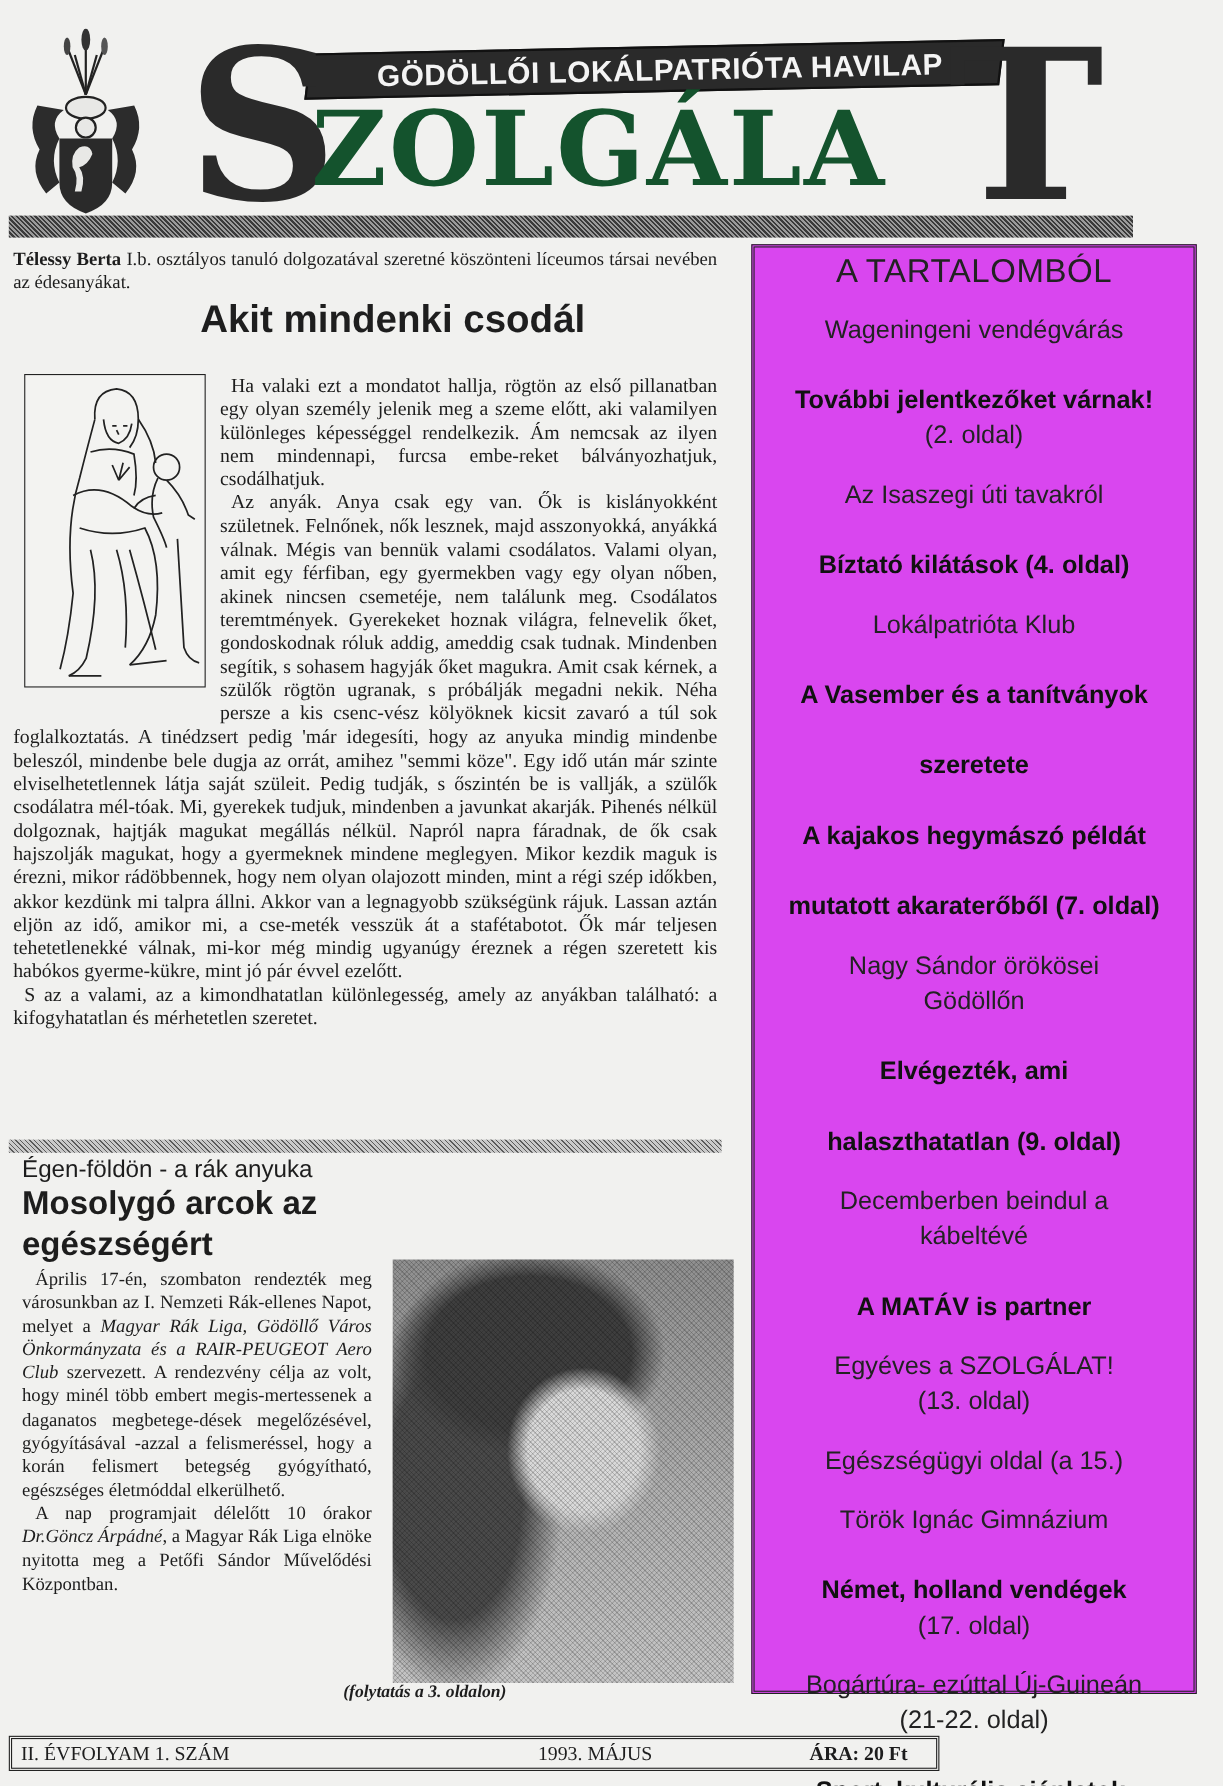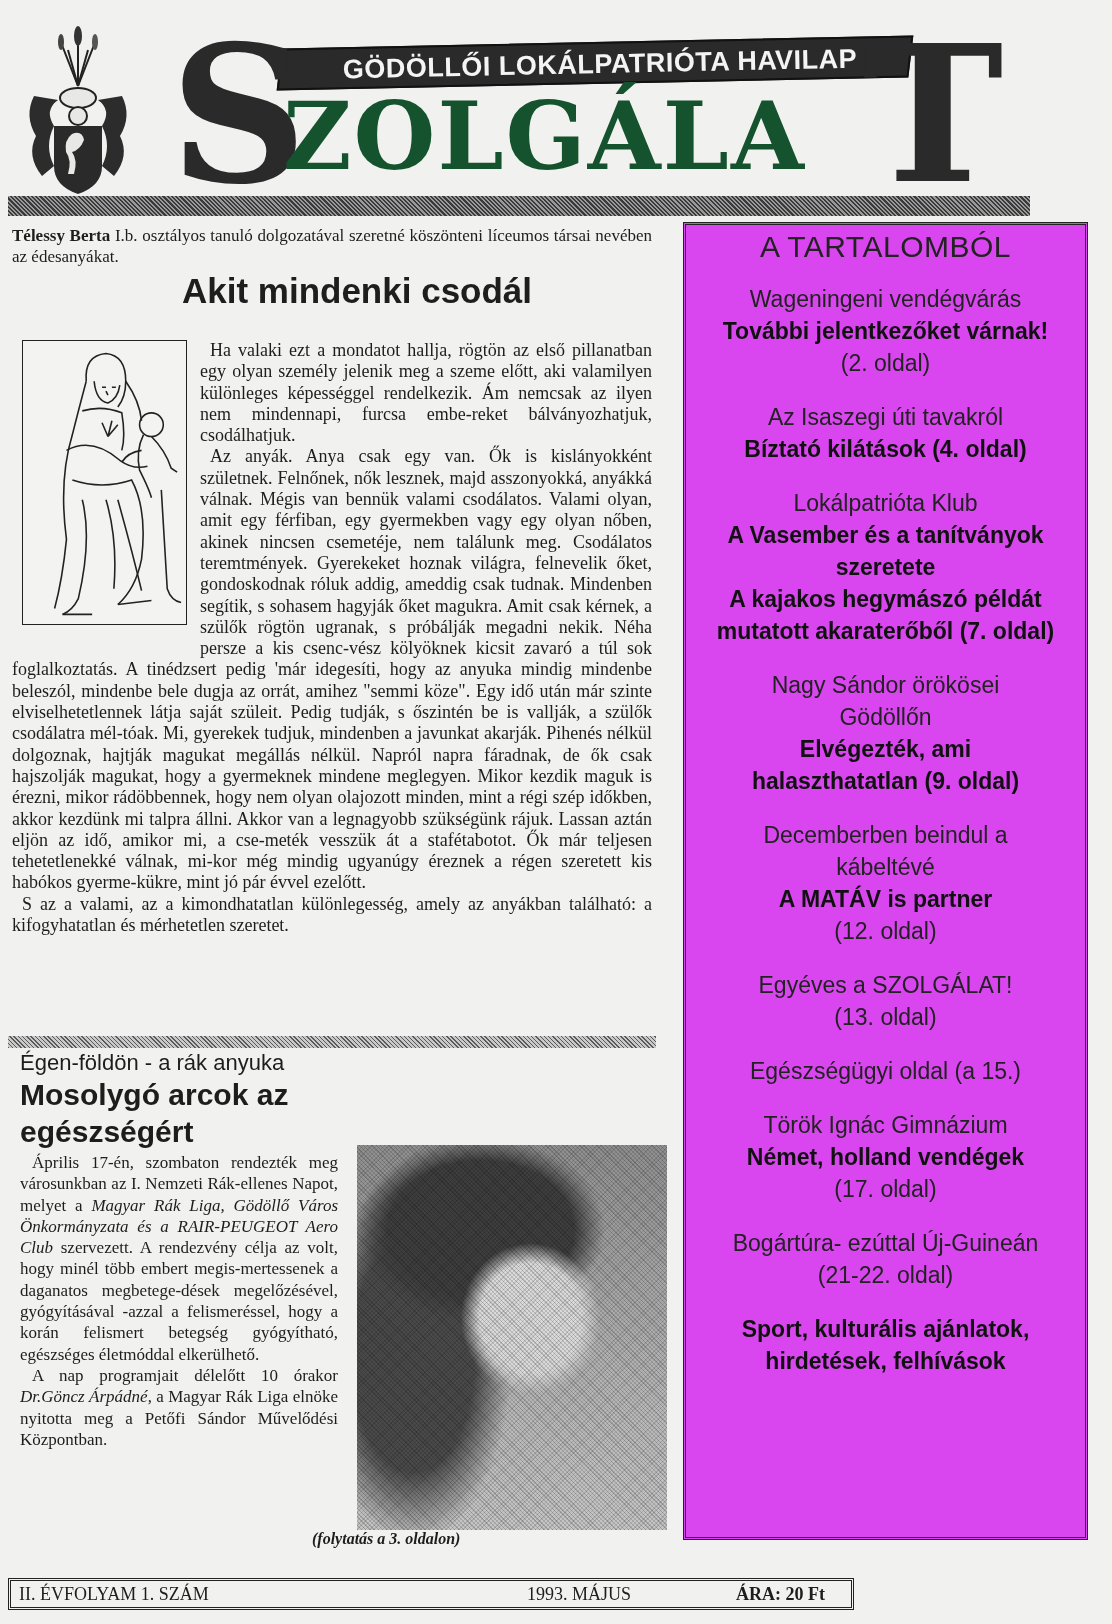--- a/index.html
+++ b/index.html
@@ -112,30 +112,30 @@
   .contents-box {
     position: absolute; left: 683px; top: 222px; width: 405px; height: 1318px;
     border: 3px double #222; background: #d946ef;
     font-family: "Liberation Sans", sans-serif; color: #222; text-align: center;
   }
   .contents-title {
     margin-top: 4px; font-size: 30px; line-height: 36px; letter-spacing: 0.5px;
   }
   .toc-entry { margin-top: 22px; font-size: 23px; line-height: 32px; }
   .toc-entry:first-of-type { margin-top: 18px; }
-  .toc-entry .strong { font-weight: 600; color: #111; }
+  .toc-entry .strong { font-weight: 600; color: #111; margin-top: 32px; }
 
   
   .footer {
     position: absolute; left: 8px; top: 1578px; width: 846px; height: 32px;
     border: 3px double #222;
     font-size: 18px; line-height: 26px;
   }
   .footer .issue { position: absolute; left: 8px; top: 0; }
-  .footer .date  { position: absolute; left: 478px; top: 0; margin-left: 38px; }
+  .footer .date  { position: absolute; left: 478px; top: 0; }
   .footer .price { position: absolute; right: 26px; top: 0; font-weight: bold; }
 </style>
 </head>
 <body>
 
 <div class="page">
 
   <div class="masthead">
     <svg class="crest" viewBox="0 0 130 170">
 
@@ -236,21 +236,20 @@
         <div class="toc-entry">
           <div>Nagy Sándor örökösei</div>
           <div>Gödöllőn</div>
           <div class="strong">Elvégezték, ami</div>
           <div class="strong">halaszthatatlan (9. oldal)</div>
         </div>
         <div class="toc-entry">
           <div>Decemberben beindul a</div>
           <div>kábeltévé</div>
           <div class="strong">A MATÁV is partner</div>
-          <div>(12. oldal)</div>
         </div>
         <div class="toc-entry">
           <div>Egyéves a SZOLGÁLAT!</div>
           <div>(13. oldal)</div>
         </div>
         <div class="toc-entry">
           <div>Egészségügyi oldal (a 15.)</div>
         </div>
         <div class="toc-entry">
           <div>Török Ignác Gimnázium</div>

